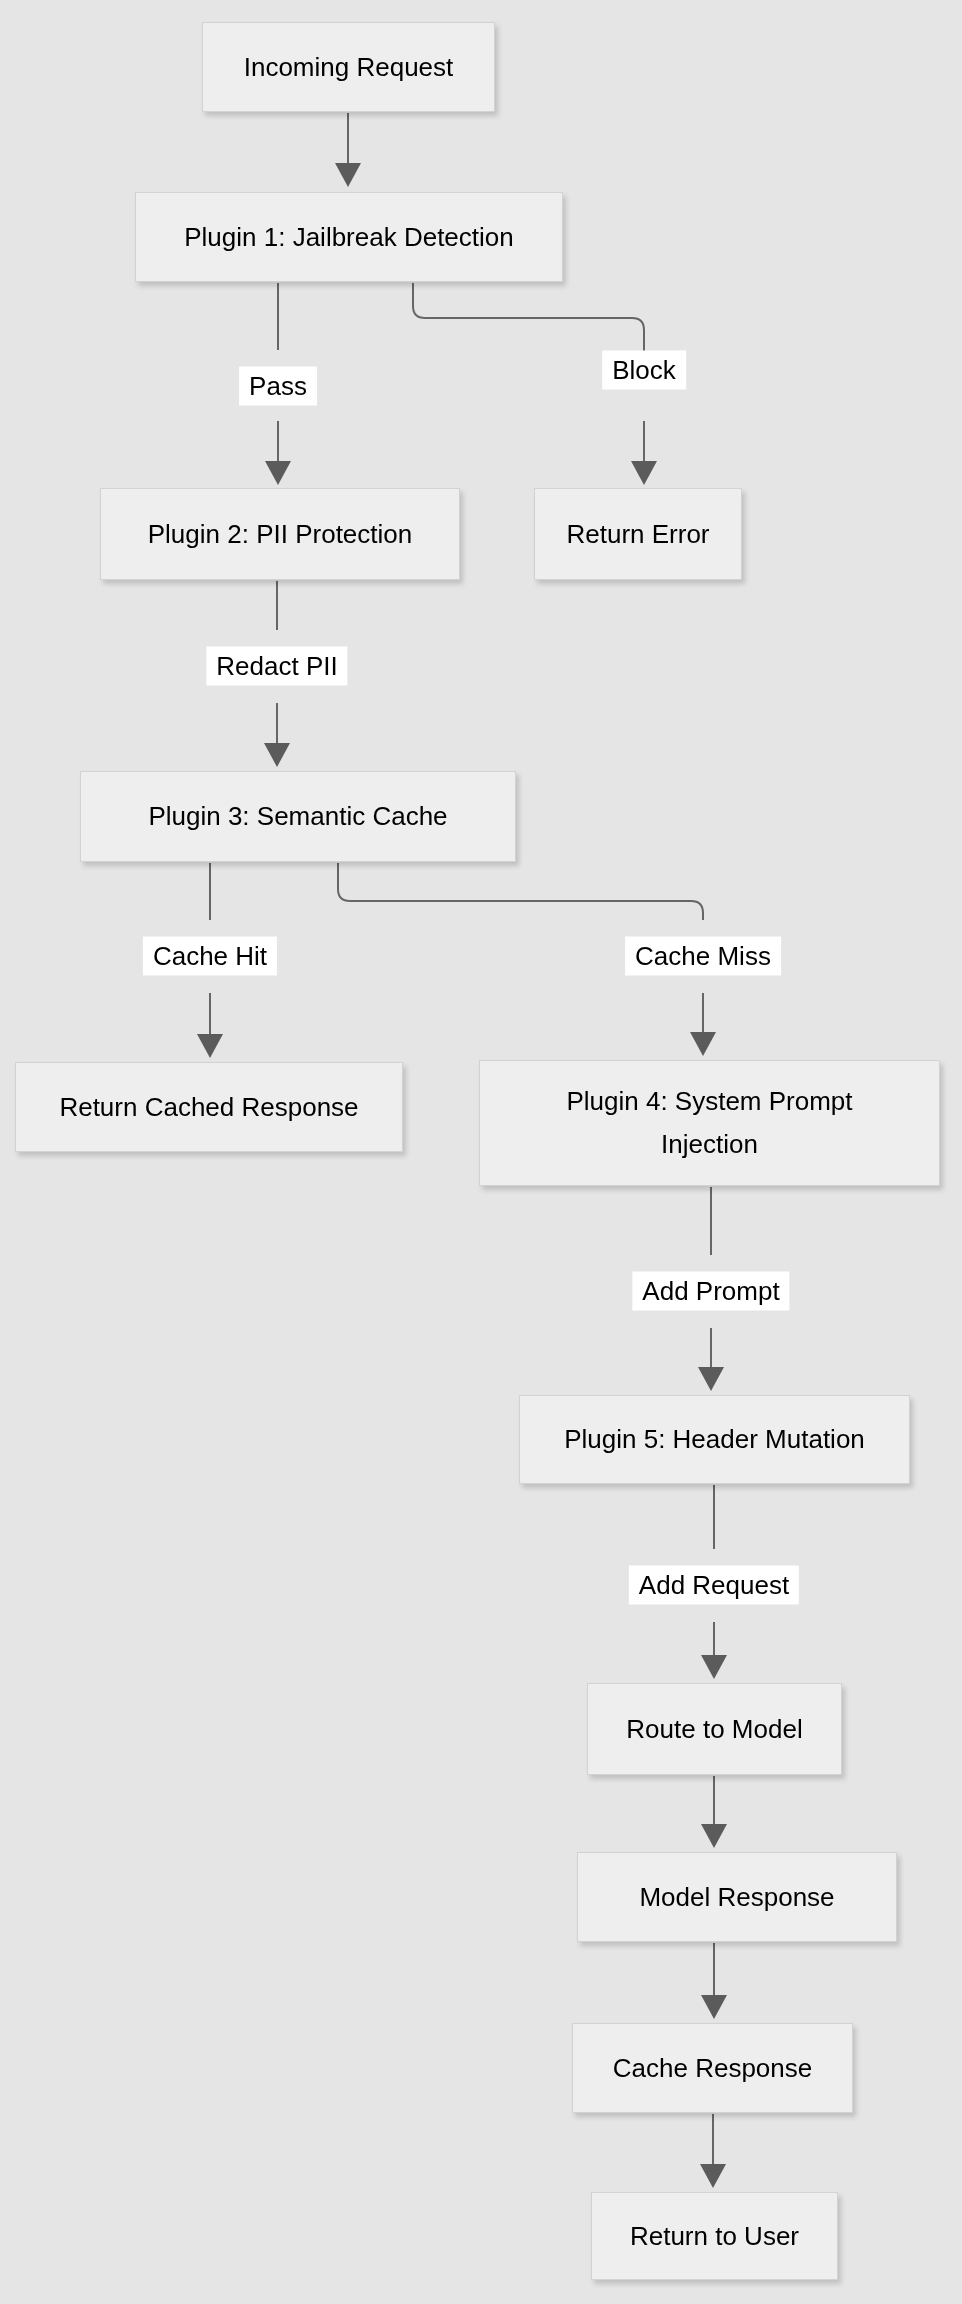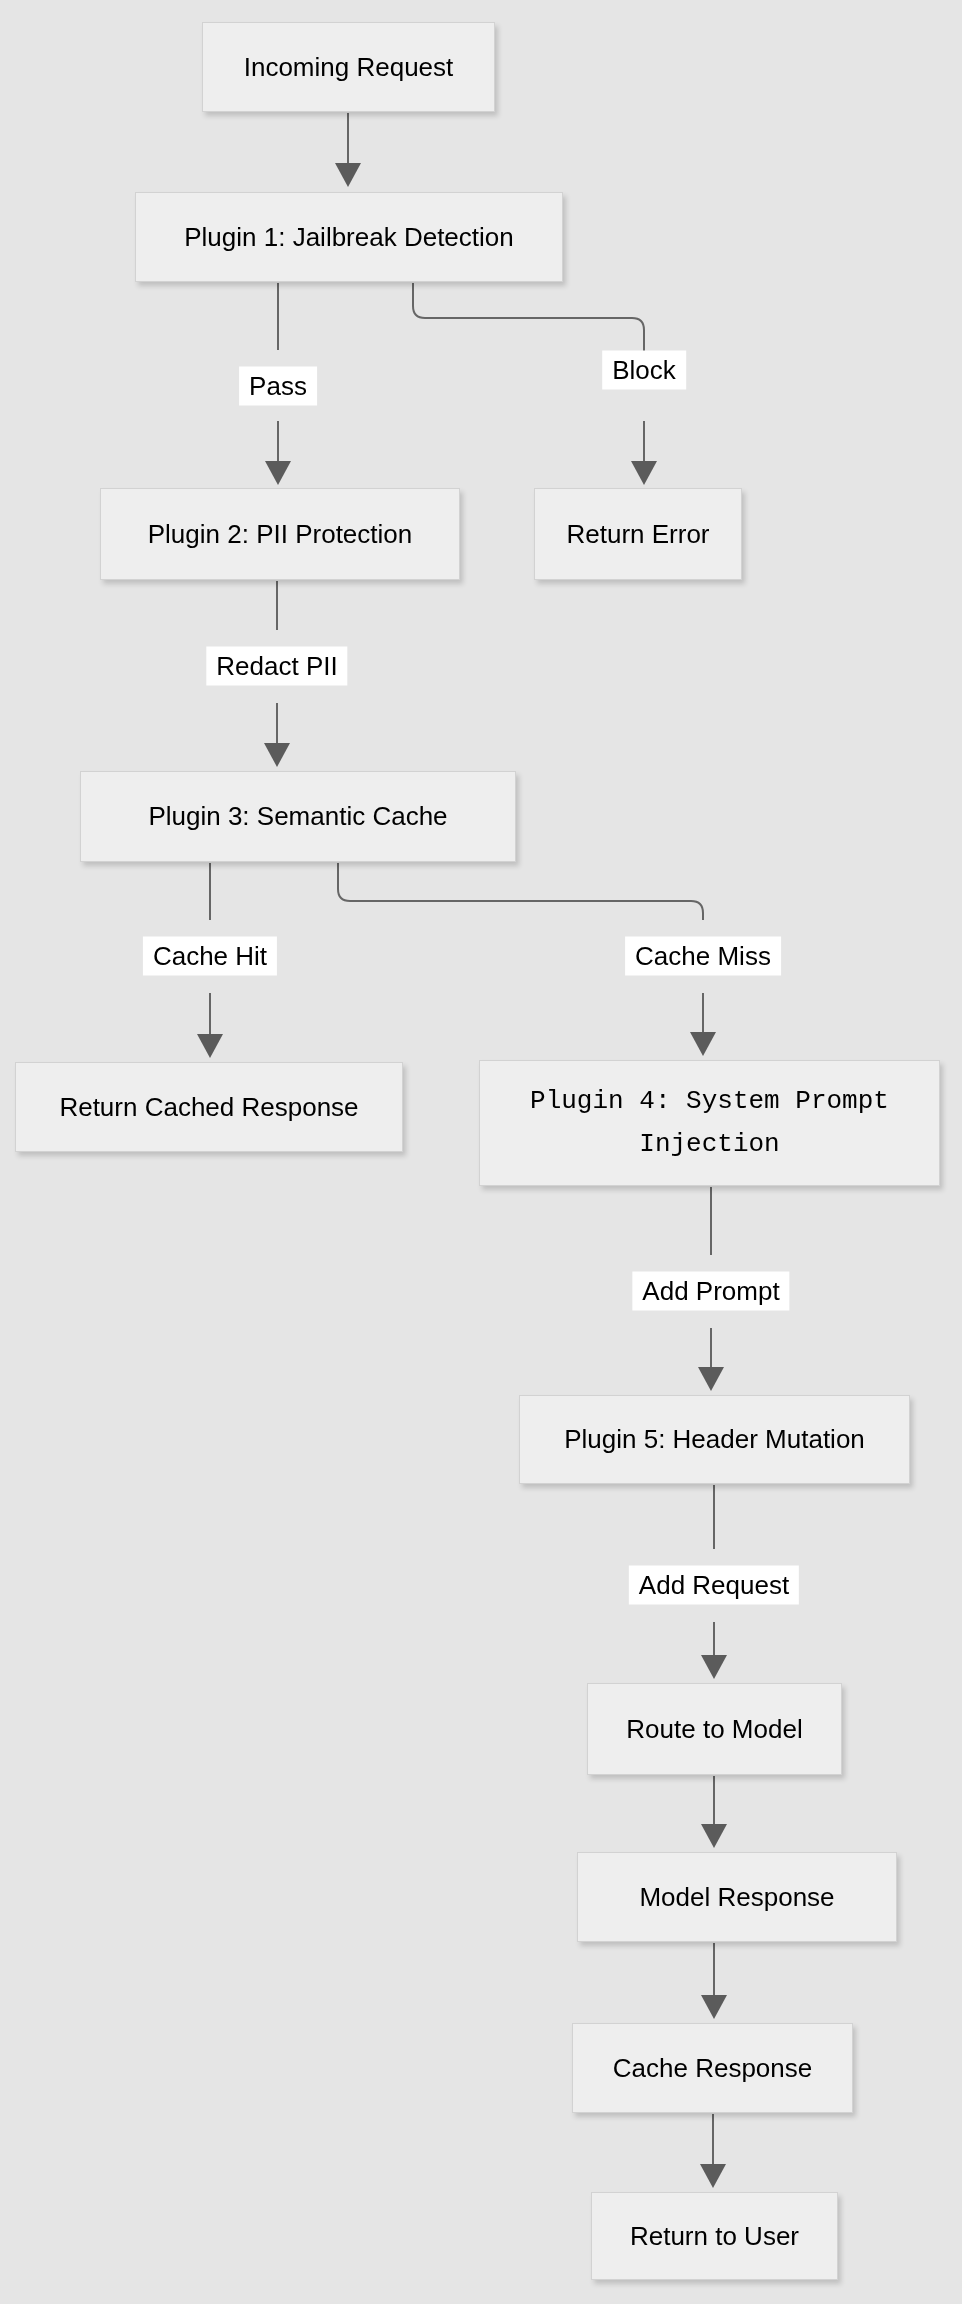--- a/index.html
+++ b/index.html
@@ -42,21 +42,20 @@
     justify-content: center;
     text-align: center;
     font-size: 26px;
     color: #000000;
     line-height: 1.65;
     white-space: nowrap;
   }
   .node.wrap {
     white-space: normal;
     padding: 0 48px;
-    font-family: Liberation Mono, monospace;
   }
   .edge-label {
     position: absolute;
     transform: translate(-50%, -50%);
     background: #ffffff;
     padding: 4px 10px;
     font-size: 26px;
     color: #000000;
     white-space: nowrap;
   }

